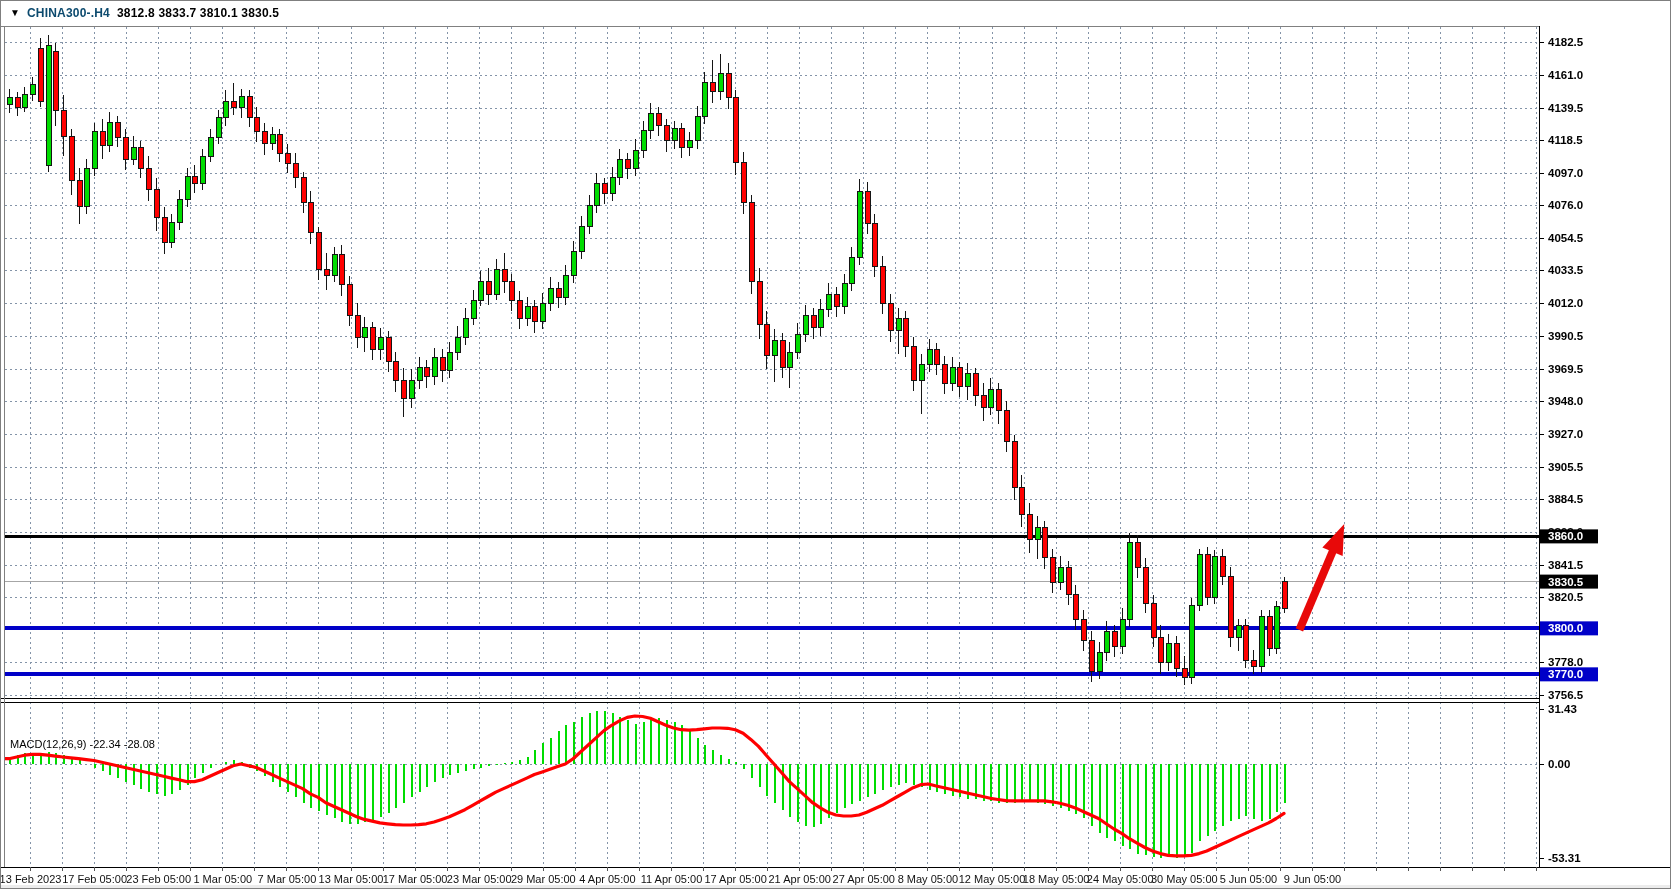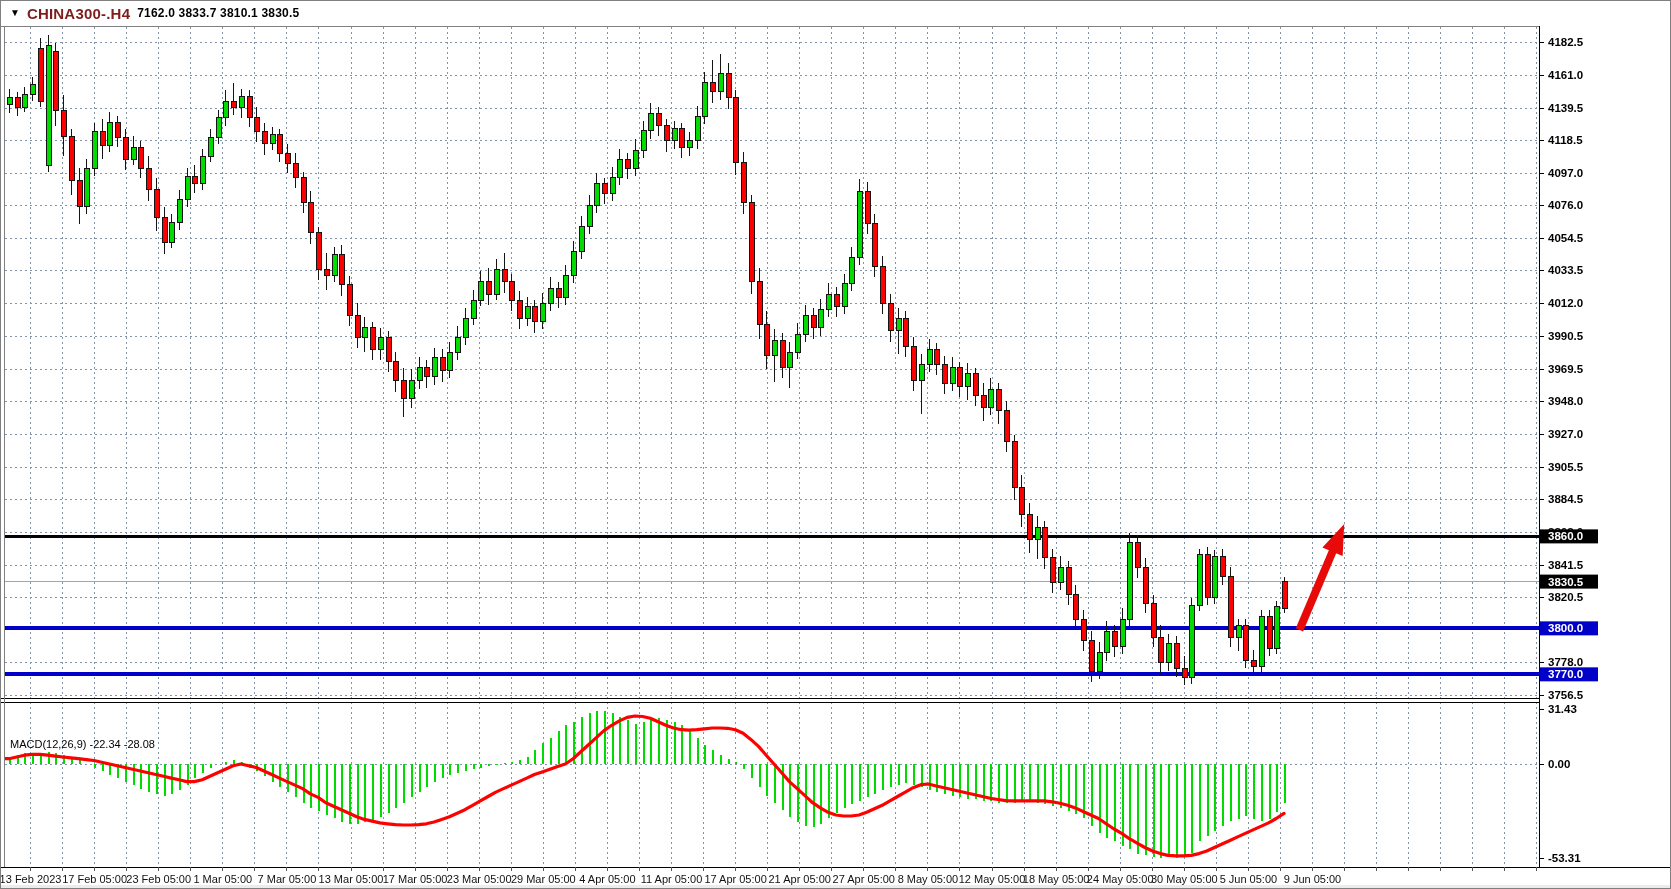--- a/index.html
+++ b/index.html
@@ -1,32 +1,32 @@
 <!DOCTYPE html>
 <html><head>
 <meta charset="utf-8">
 <style>
   html,body{margin:0;padding:0;background:#fff;font-family:"Liberation Sans",sans-serif;}
   #stage{position:relative;width:1671px;height:889px;background:#fff;border:1px solid #7f7f7f;box-sizing:border-box;overflow:hidden;}
   #titlebar{position:absolute;left:0;top:0;width:100%;height:24px;background:#fff;display:flex;align-items:center;gap:7px;padding-left:9px;box-sizing:border-box;z-index:5;}
   #titlebar .tri{font-size:10px;color:#000;line-height:1;cursor:pointer;}
-  #titlebar .sym{font-size:15px;font-weight:700;color:#7f1d1d;letter-spacing:.2px;}
+  #titlebar .sym{font-size:12px;font-weight:700;color:#0c4a6e;letter-spacing:.2px;}
   #titlebar .ohlc{font-size:12px;font-weight:700;color:#000;letter-spacing:.2px;}
   #macdlabel{position:absolute;left:9px;top:703px;font-size:11px;color:#000;z-index:4;margin-top:34px;}
   svg{position:absolute;left:0;top:0;}
   text{font-family:"Liberation Sans",sans-serif;}
 </style>
 </head>
 <body>
 
 <div id="stage">
   <div id="titlebar">
     <span class="tri">▼</span>
     <span class="sym">CHINA300-.H4</span>
-    <span class="ohlc">7162.0 3833.7 3810.1 3830.5</span>
+    <span class="ohlc">3812.8 3833.7 3810.1 3830.5</span>
   </div>
   <div id="macdlabel">MACD(12,26,9) -22.34 -28.08</div>
   <svg id="c" width="1671" height="889" viewBox="0 0 1671 889">
       <rect x="0" y="0" width="1671" height="889" fill="#fff"></rect>
       <defs>
         <clipPath id="cpP">
           <rect x="4" y="26" width="1534" height="671"></rect>
         </clipPath>
         <clipPath id="cpM">
           <rect x="4" y="702" width="1534" height="164"></rect>

